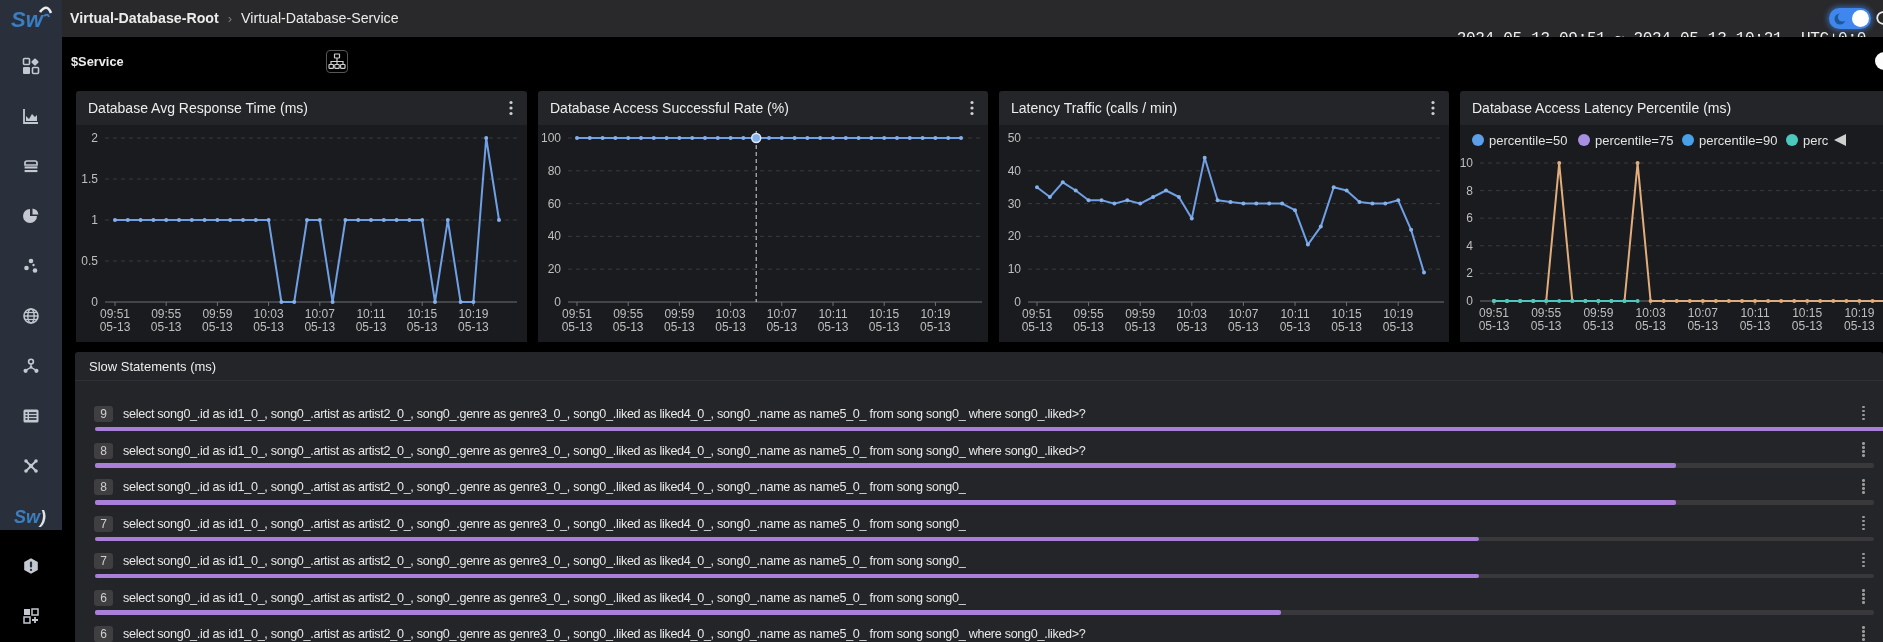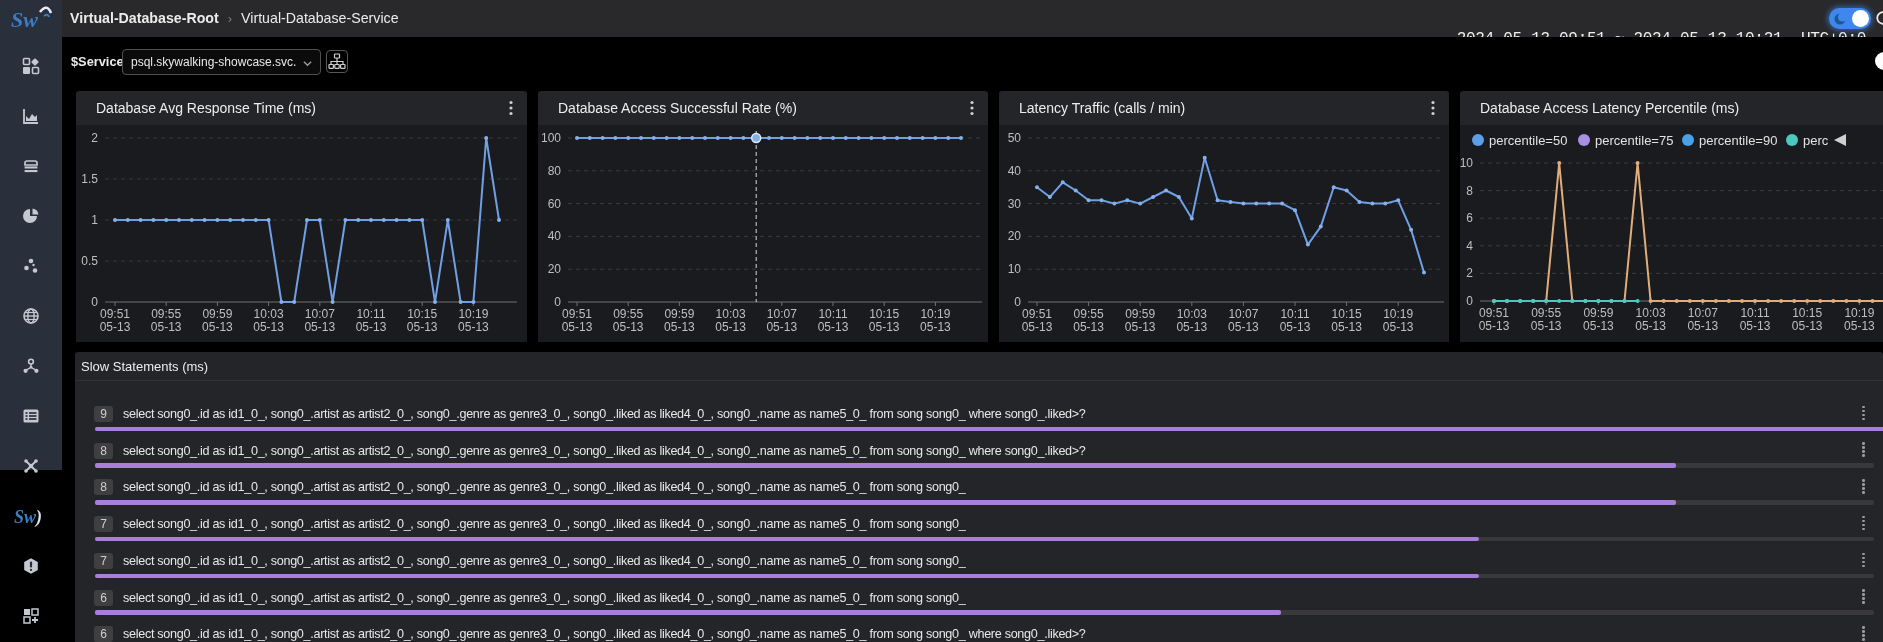--- a/index.html
+++ b/index.html
@@ -1,37 +1,37 @@
 <!DOCTYPE html>
 <html><head><meta charset="utf-8"><style>
 * { margin:0; padding:0; box-sizing:border-box; }
 html,body { width:1883px; height:642px; background:#000000; overflow:hidden;
   font-family:"Liberation Sans", sans-serif; }
-#sidebar { position:absolute; left:0; top:0; width:62px; height:470px; background:#2a303b; z-index:5;font-family:Liberation Serif, serif; }
+#sidebar { position:absolute; left:0; top:0; width:62px; height:530px; background:#2a303b; z-index:5; }
 #topbar { position:absolute; left:62px; top:0; width:1864px; height:37px; background:#29292b; }
 .crumb { position:absolute; left:8px; top:0; height:37px; line-height:37px; font-size:14.2px; color:#ececec; white-space:nowrap; }
 .crumb b { font-weight:bold; }
 .crumb .sep { color:#7c7c7c; margin:0 9px; font-size:13px; }
 .dtxt { position:absolute; right:60px; top:10px; font-family:"Liberation Mono",monospace; font-size:16px; color:#f0f0f0; white-space:nowrap; letter-spacing:-0.3px;margin-top:20px; }
 .toggle { position:absolute; left:1767px; top:8px; width:42px; height:21px; border-radius:11px; background:#3f87ee; box-shadow:0 0 5px 2px rgba(70,140,240,.5); }
 .toggle .knob { position:absolute; right:2px; top:2px; width:17px; height:17px; border-radius:50%; background:#fff; }
 .refresh { position:absolute; left:1812px; top:9px; width:18px; height:18px; }
 #svcrow { position:absolute; left:62px; top:37px; width:1821px; height:51px; background:#000;padding-left:40px; }
 .svclabel { position:absolute; left:9px; top:17px; font-size:12.8px; font-weight:bold; color:#ececec; }
 .svcsel { position:absolute; left:60px; top:12px; width:199px; height:26px; border:1px solid #4e5052; border-radius:4px; background:#0b0b0c; color:#e9e9e9; font-size:12px; line-height:24px; padding-left:8px; }
 .svcsel .chev { position:absolute; right:8px; top:9px; width:9px; height:9px; }
 .svcbtn { position:absolute; left:264px; top:13px; width:22px; height:23px; border:1px solid #55575a; border-radius:4px; }
 #helpc { position:absolute; left:1875px; top:52px; width:18px; height:18px; border-radius:50%; background:#fdfdfd; }
 .card { position:absolute; background:#242528; border-radius:3px; }
 .chdr { position:relative; height:34px; line-height:34px; }
-.chdr span { margin-left:20px; font-size:14px; color:#ededed; }
+.chdr span { margin-left:12px; font-size:14px; color:#ededed; }
 .chdr .dots { position:absolute; right:14px; top:9px; }
 .cbody { position:absolute; left:0; top:34px; right:0; bottom:0; background:#1a1b1e; overflow:hidden; }
 #slow { position:absolute; left:75px; top:352px; width:1808px; height:310px; background:#242528; border-radius:3px; }
-#slow .shdr { height:29px; line-height:30px; font-size:13px; color:#ededed; padding-left:6px; border-bottom:1px solid #303133; }
+#slow .shdr { height:29px; line-height:30px; font-size:13px; color:#ededed; padding-left:14px; border-bottom:1px solid #303133; }
 .srow { position:absolute; left:19px; right:24px; height:17px; }
 .badge { display:inline-block; min-width:19px; height:16px; background:#3f3f42; border-radius:3px; color:#cfcfcf; font-size:12px; line-height:16px; text-align:center; vertical-align:middle; }
 .stxt { margin-left:10px; font-size:12.6px; color:#e8e8e8; letter-spacing:-0.3px; vertical-align:middle; white-space:nowrap; }
 .kebab { position:absolute; right:-7px; width:4px; }
 .kebab i { display:block; width:2.5px; height:2.5px; border-radius:50%; background:#9a9a9a; margin:1.5px 0; }
 .track { position:absolute; left:20px; right:9px; height:4.5px; background:#39393b; border-radius:2px; }
 .fill { height:100%; background:#a97fd9; border-radius:2px; }
 #logo { position:absolute; left:11px; top:4px; width:44px; height:28px; }
 </style></head><body>
 <div id="topbar">
@@ -119,25 +119,20 @@
     </svg>
     <svg width="18" height="18" viewBox="0 0 18 18" style="position:absolute;left:22px;top:607px">
       <rect x="2" y="2" width="6" height="6" fill="#c3c8d1"></rect>
       <rect x="10" y="2" width="6" height="6" fill="none" stroke="#c3c8d1" stroke-width="1.5"></rect>
       <rect x="2" y="10" width="6" height="6" fill="none" stroke="#c3c8d1" stroke-width="1.5"></rect>
       <path d="M13 10 L13 16 M10 13 L16 13" stroke="#c3c8d1" stroke-width="1.8"></path>
     </svg>
 </div>
 <div id="svcrow">
   <span class="svclabel">$Service</span>
-  <div class="svcsel">psql.skywalking-showcase.svc.
-    <svg class="chev" viewBox="0 0 10 10">
-        <path d="M1 3 L5 7 L9 3" stroke="#9a9a9a" stroke-width="1.6" fill="none"></path>
-      </svg>
-  </div>
   <div class="svcbtn"><svg width="20" height="21" viewBox="0 0 20 21">
     <rect x="7.5" y="3" width="5" height="4" rx="0.5" fill="none" stroke="#cfcfcf" stroke-width="1.2"></rect>
     <path d="M10 7 L10 10 M4 13 L4 10.5 L16 10.5 L16 13 M10 10 L10 13" stroke="#cfcfcf" stroke-width="1.2" fill="none"></path>
     <rect x="2" y="13.5" width="4.4" height="3.8" rx="0.5" fill="none" stroke="#cfcfcf" stroke-width="1.2"></rect>
     <rect x="7.8" y="13.5" width="4.4" height="3.8" rx="0.5" fill="none" stroke="#cfcfcf" stroke-width="1.2"></rect>
     <rect x="13.6" y="13.5" width="4.4" height="3.8" rx="0.5" fill="none" stroke="#cfcfcf" stroke-width="1.2"></rect>
   </svg></div>
 </div>
 <div class="card" style="left:76px;top:91px;width:451px;height:251px">
     <div class="chdr"><span>Database Avg Response Time (ms)</span><svg class="dots" width="4" height="16" viewBox="0 0 4 16">

